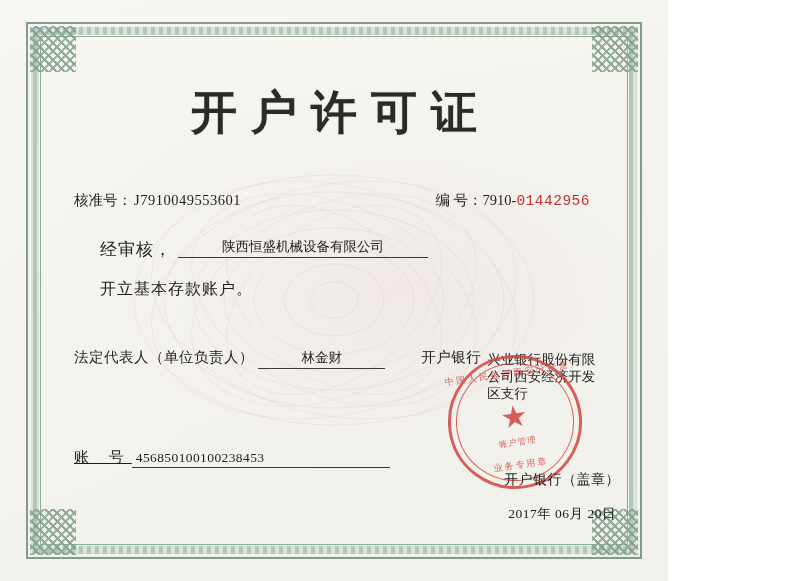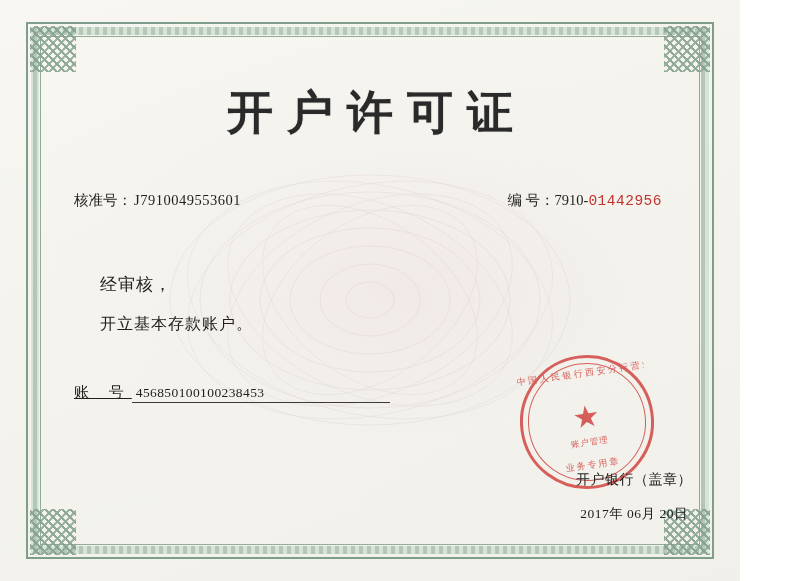--- a/index.html
+++ b/index.html
@@ -9,21 +9,21 @@
   }
   body {
     width: 800px;
     height: 581px;
     overflow: hidden;
     font-family: "Liberation Serif", serif;
   }
 
   #certificate {
     position: relative;
-    width: 740px;
+    width: 668px;
     height: 581px;
     background:
       radial-gradient(ellipse 420px 260px at 400px 290px, rgba(238,226,228,0.55) 0%, rgba(245,243,238,0.35) 55%, rgba(250,250,246,0.15) 100%),
       linear-gradient(160deg, #f7f6f1 0%, #f3f2ec 40%, #efeee8 100%);
   }
 
   
   .border-outer {
     position: absolute;
     left: 26px; top: 22px; right: 26px; bottom: 22px;
@@ -121,21 +121,21 @@
   .serial-wrap {
     white-space: nowrap;
   }
   .serial-red {
     color: #c2322e;
     font-family: Liberation Mono, monospace;
     letter-spacing: 0.5px;
   }
 
   .row-body1 {
-    margin-top: 63px;
+    margin-top: 28px;
     padding-left: 40px;
     font-size: 17px;
     letter-spacing: 1px;
     align-items: flex-start;
   }
   .company-blank {
     display: inline-block;
     min-width: 250px;
     text-align: center;
     border-bottom: 1px solid #3a3a3a;
@@ -316,26 +316,33 @@
       <div>
         <span class="label">核准号：</span><span class="code-val">J7910049553601</span>
       </div>
       <div class="serial-wrap">
         <span class="label">编 号：</span><span>7910-</span><span class="serial-red">01442956</span>
       </div>
     </div>
 
     <div class="row row-body1">
       <span>经审核，</span>
+      <span class="company-blank">陕西恒盛机械设备有限公司</span>
     </div>
 
     <div class="row row-body2">
       <span>开立基本存款账户。</span>
     </div>
 
+    <div class="row row-rep">
+      <span class="rep-label">法定代表人（单位负责人）</span>
+      <span class="rep-blank">林金财</span>
+      <span class="bank-label">开户银行</span>
+      <span class="bank-value">兴业银行股份有限公司西安经济开发区支行</span>
+    </div>
 
     <div class="row row-account">
       <span class="acct-label">账 号</span>
       <span class="acct-blank">456850100100238453</span>
     </div>
 
   </div>
 
   <div class="seal">
     <div class="seal-top-text">中国人民银行西安分行营业管理部</div>

